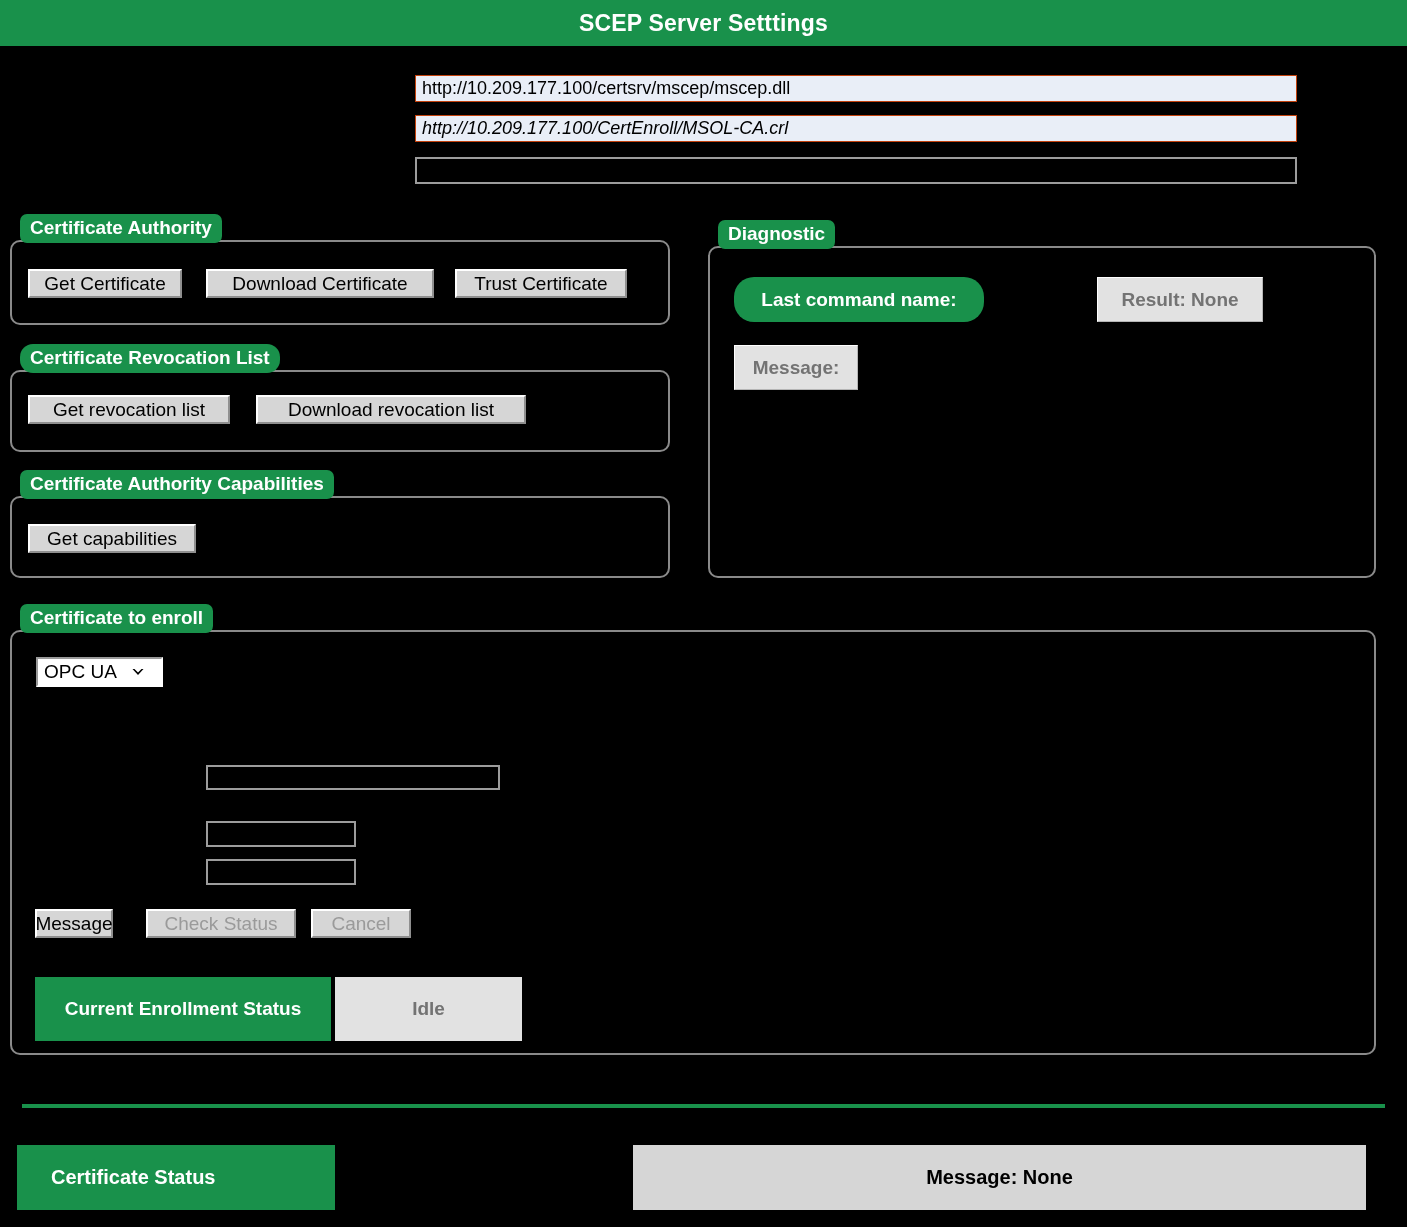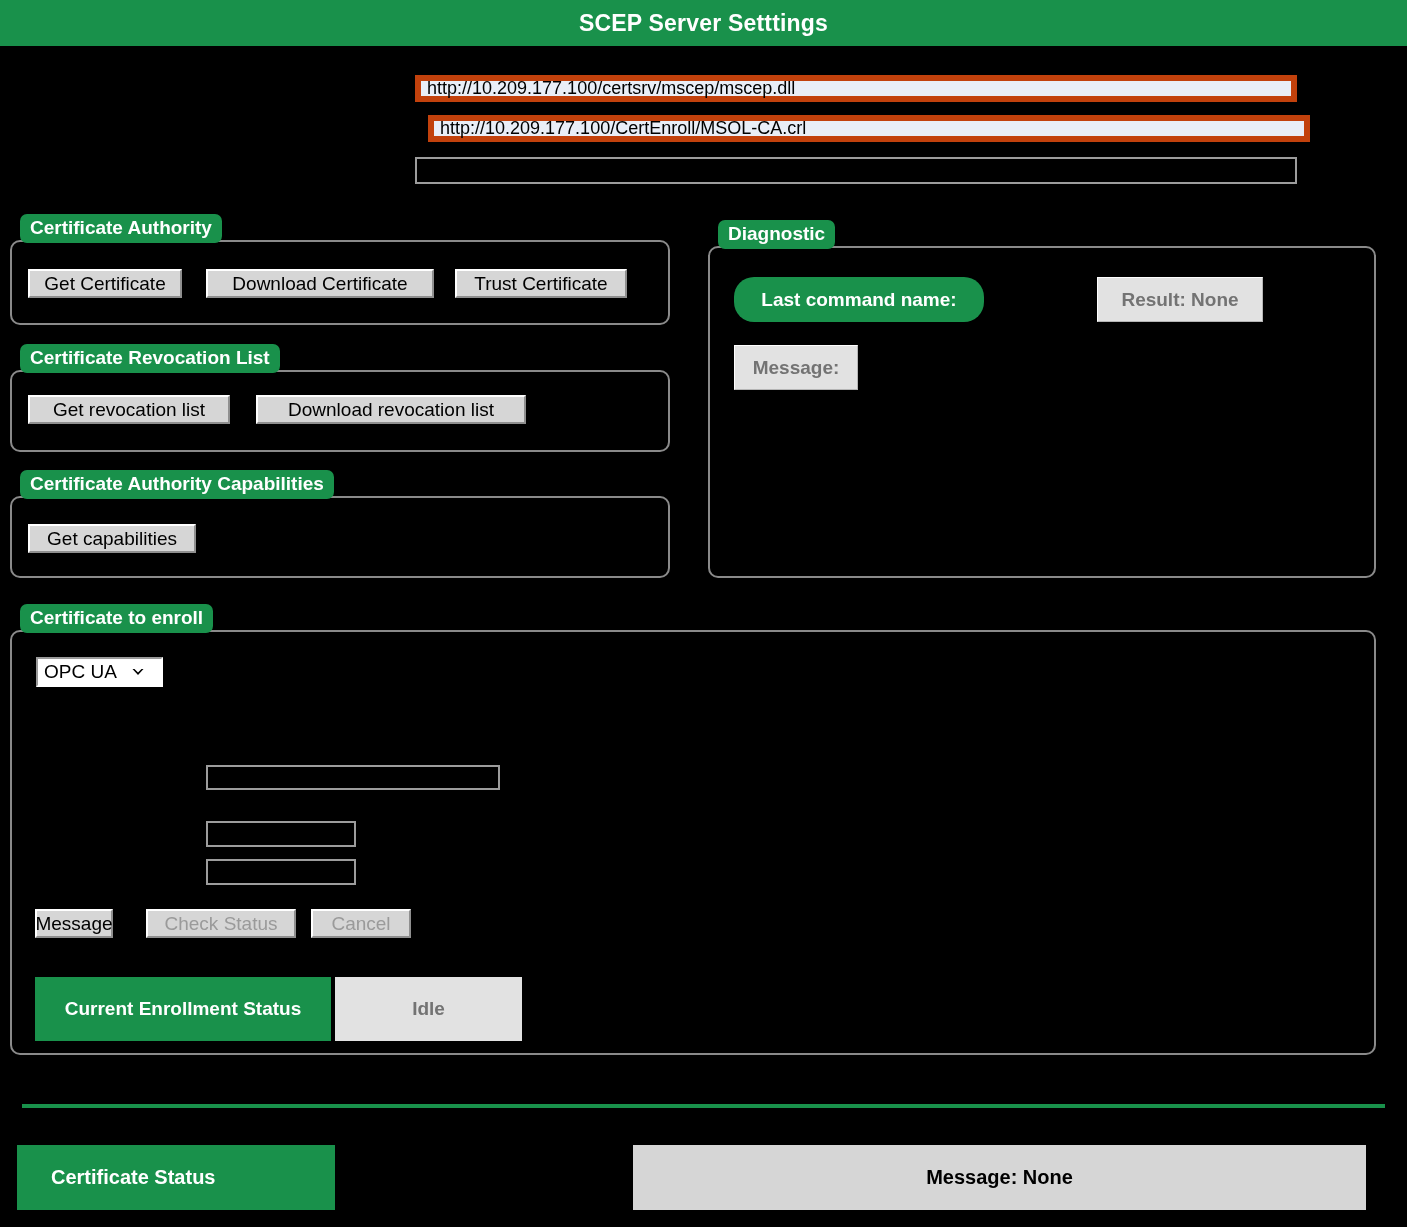--- a/index.html
+++ b/index.html
@@ -32,21 +32,21 @@
     font-size: 23px;
     font-weight: bold;
     color: #ffffff;
     letter-spacing: 0.2px;
   }
 
   
   .url-field {
     position: absolute;
     background: #e9eef7;
-    border: 6px solid #c2410c;
+    border: 1px solid #c2410c;
     color: #000000;
     font-size: 18px;
     font-family: "Liberation Sans", sans-serif;
     padding: 0 6px;
     display: flex;
     align-items: center;
     box-sizing: border-box;
     height: 27px;
   }
   .url-field.empty {
@@ -198,33 +198,33 @@
 </style>
 </head>
 <body>
 
 <div class="titlebar">
   <span class="titlebar-text">SCEP Server Setttings</span>
 </div>
 
 <div class="url-field" style="left:415px; top:75px; width:882px; height:27px;">http://10.209.177.100/certsrv/mscep/mscep.dll</div>
 
-<div class="url-field" style="left:428px; top:115px; width:882px; height:27px;">http://10.209.177.100/CertEnroll/MSOL-CA.crl</div>
+<div class="url-field" style="left:415px; top:115px; width:882px; height:27px;font-style:italic;">http://10.209.177.100/CertEnroll/MSOL-CA.crl</div>
 
 <div class="url-field empty" style="left:415px; top:157px; width:882px; height:27px;"></div>
 
 <div class="group" style="left:10px; top:240px; width:660px; height:85px;"></div>
 <div class="group-title" style="left:20px; top:214px;">Certificate Authority</div>
 
 <div class="btn" style="left:28px; top:269px; width:154px;">Get Certificate</div>
 <div class="btn" style="left:206px; top:269px; width:228px;">Download Certificate</div>
 <div class="btn" style="left:455px; top:269px; width:172px;">Trust Certificate</div>
 
 <div class="group" style="left:10px; top:370px; width:660px; height:82px;"></div>
-<div class="group-title" style="left:20px; top:344px;">Certificate Revocation List</div>
+<div class="group-title" style="left:20px; top:344px;border-radius:13px;">Certificate Revocation List</div>
 
 <div class="btn" style="left:28px; top:395px; width:202px;">Get revocation list</div>
 <div class="btn" style="left:256px; top:395px; width:270px;">Download revocation list</div>
 
 <div class="group" style="left:10px; top:496px; width:660px; height:82px;"></div>
 <div class="group-title" style="left:20px; top:470px;">Certificate Authority Capabilities</div>
 
 <div class="btn" style="left:28px; top:524px; width:168px;">Get capabilities</div>
 
 <div class="group" style="left:708px; top:246px; width:668px; height:332px;"></div>

